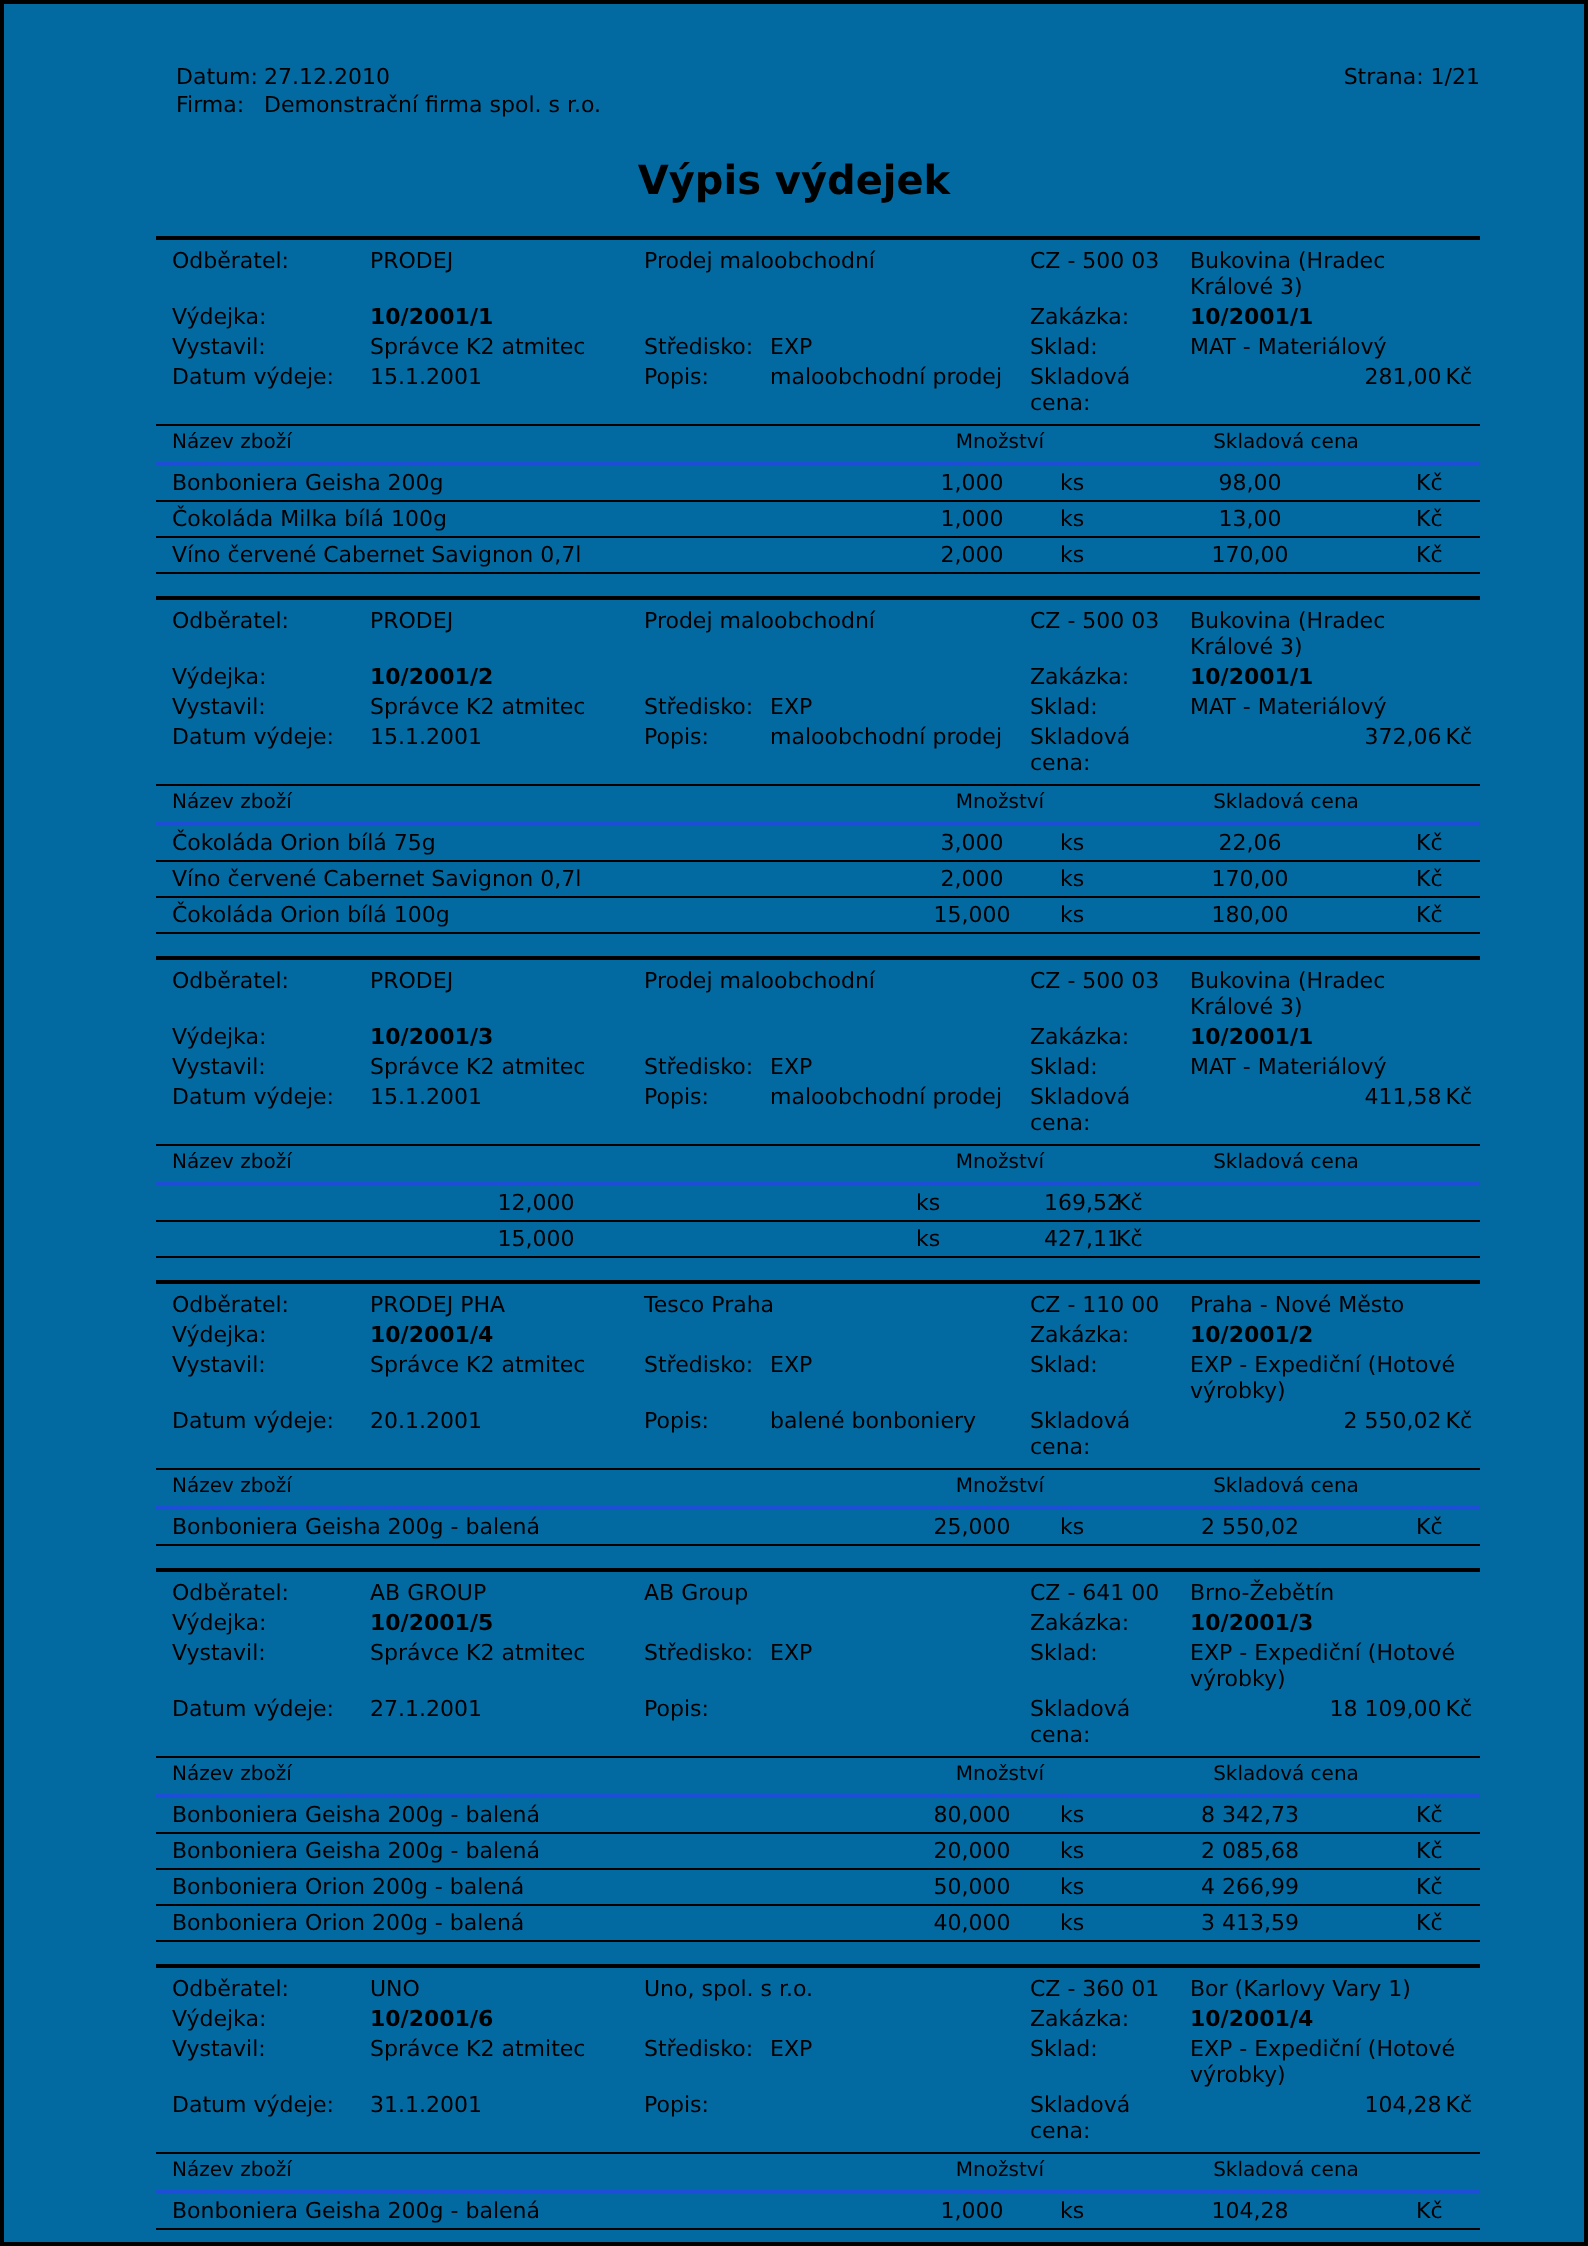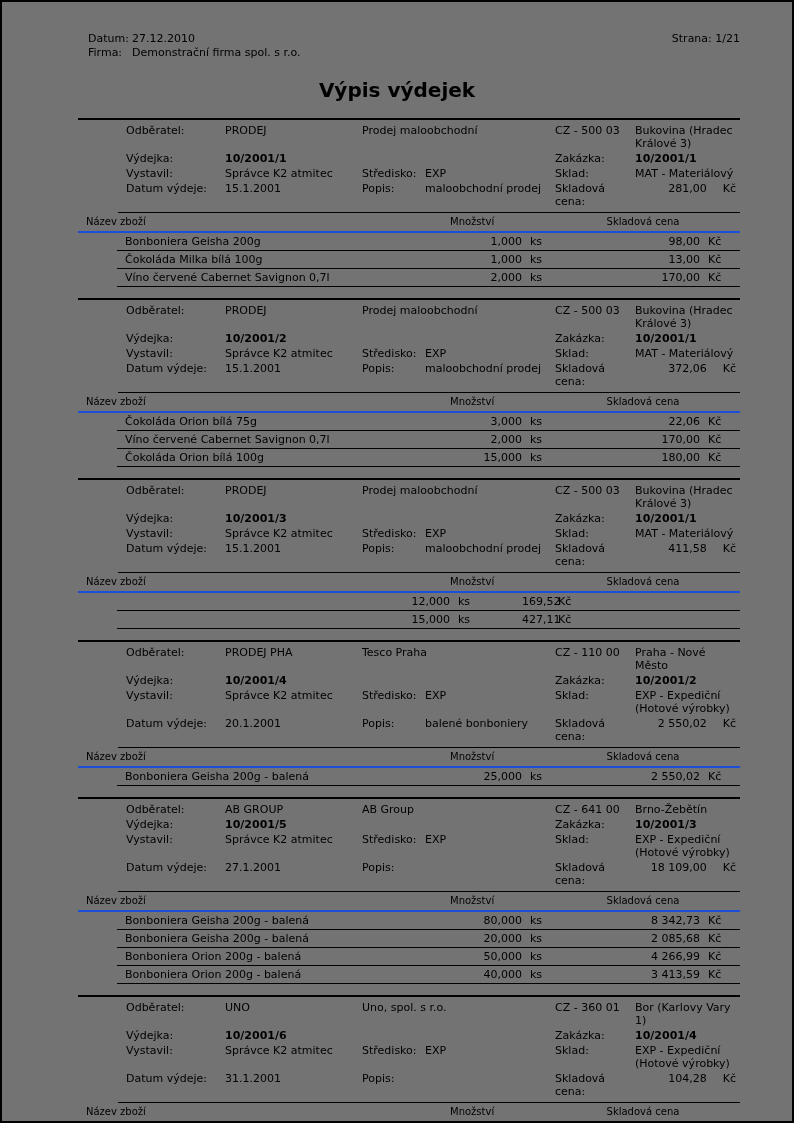--- a/index.html
+++ b/index.html
@@ -7,59 +7,59 @@
     width: 794px; height: 1123px;
     background: #ffffff; color: #000000;
     font-family: "DejaVu Sans", "Liberation Sans", sans-serif;
   }
   .page {
     width: 794px; height: 1123px;
     border: 2px solid #000;
     box-sizing: border-box;
     overflow: hidden;
     position: relative;
-    background: #737373;
+    background: #0369a1;
   }
   .doc-header {
     display: flex; justify-content: space-between; align-items: flex-start;
     margin: 30px 52px 0 86px;
     font-size: 11px; line-height: 14px;
   }
   .dh-row { white-space: nowrap; }
   .dh-label { display: inline-block; width: 44px; }
   .title {
     text-align: center;
     font-size: 20px; font-weight: bold;
     margin: 18px 0 16px 0;
   }
   .content { margin: 0 52px 0 76px; }
   .block { border-top: 2px solid #000; margin-bottom: 11px; }
   .block-header {
     border-bottom: 1px solid #000;
     padding: 3px 4px 3px 8px;
-    font-size: 11px; line-height: 13px; margin-left: 40px;
+    font-size: 11px; line-height: 13px;
   }
   .hrow {
     display: grid;
     grid-template-columns: 99px 137px 63px 130px 80px 1fr;
     padding: 1px 0;
   }
   .c34 { grid-column: 3 / span 2; }
   .bold { font-weight: bold; }
-  .pricecell { display: flex; justify-content: flex-end; gap: 16px; }
+  .pricecell { display: flex; justify-content: flex-end; gap: 2px; }
   .irow {
     display: grid;
     grid-template-columns: 1fr 72px 28px 150px 36px;
     padding: 2px 4px 2px 8px;
   }
   .items-header { border-bottom: 2px solid #1d4ed8; font-size: 10px; line-height: 12px; padding-top: 3px; padding-bottom: 3px; }
-  .i-qtyh  { grid-column: 2 / span 2; }
+  .i-qtyh  { grid-column: 2 / span 2; text-align: center; }
   .i-priceh{ grid-column: 4 / span 2; text-align: center; }
-  .item-row { border-bottom: 1px solid #000; font-size: 11px; line-height: 13px; margin-left: 39px; }
-  .i-qty, .i-price { text-align: right; }
+  .item-row { border-bottom: 1px solid #000; font-size: 11px; line-height: 13px; }
+  .i-qty, .i-price { text-align: center; }
   .i-unit, .i-cur { padding-left: 8px; }
 </style>
 </head>
 <body>
 
 <div class="page">
 
   <div class="doc-header">
     <div class="dh-left">
       <div class="dh-row">

